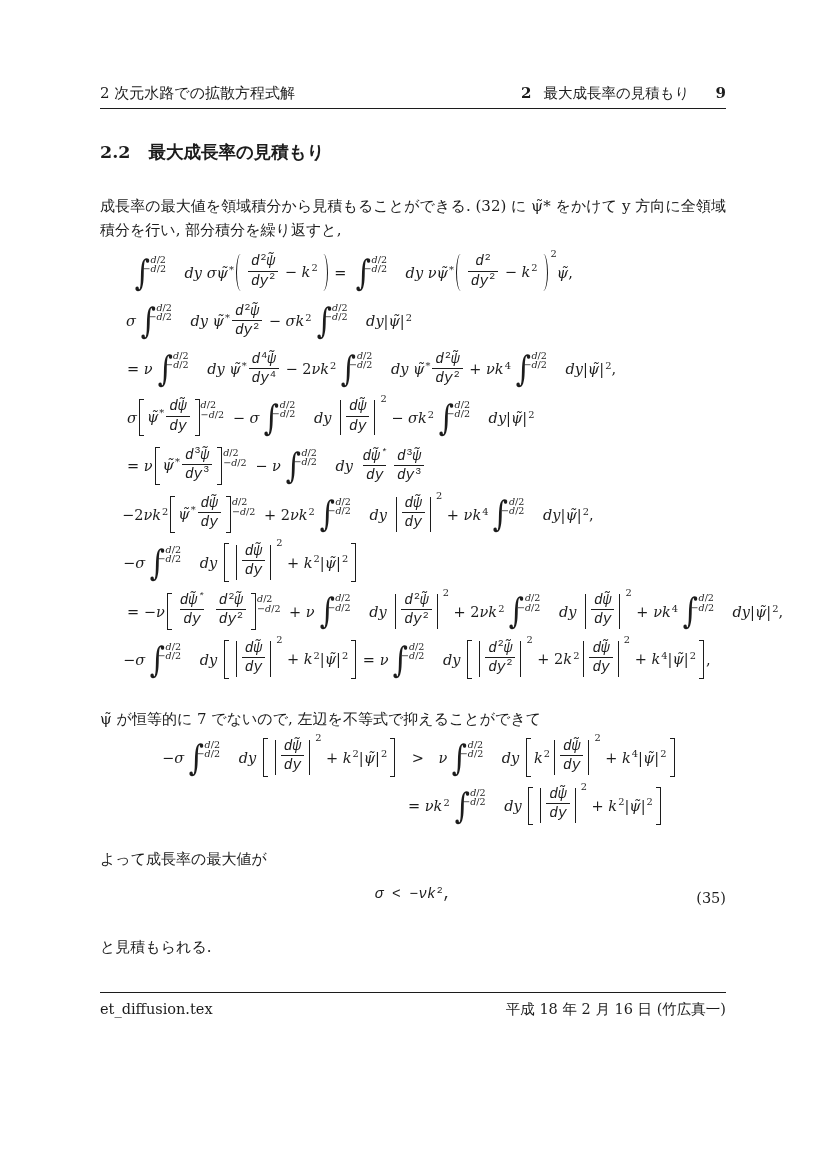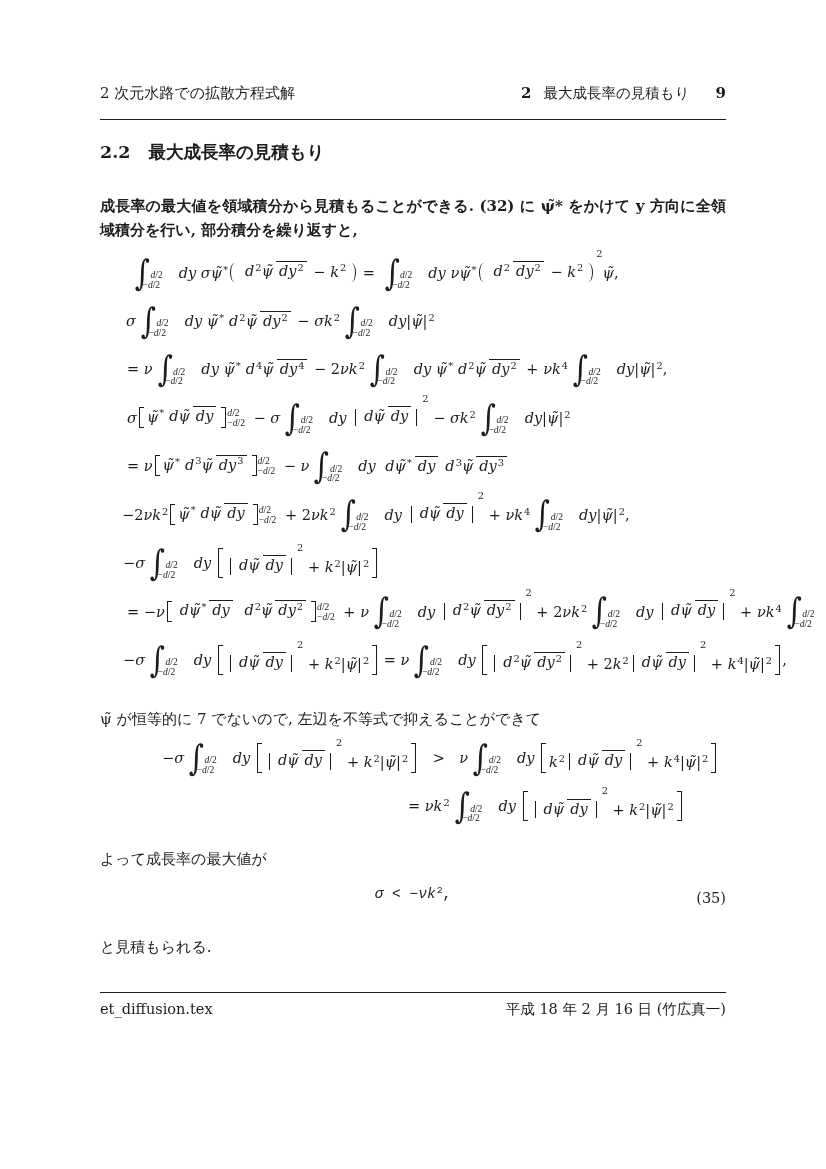--- a/index.html
+++ b/index.html
@@ -10,68 +10,68 @@
     font-family:"DejaVu Serif", serif;
     position:relative;
     overflow:hidden;
   }
   .page { position:absolute; inset:0; }
 
   
   .runhead { position:absolute; top:84px; left:100px; right:100px; }
   .runhead-row {
     display:flex; align-items:baseline;
-    font-size:15px; padding-bottom:16px;
+    font-size:15px; padding-bottom:5px;
     border-bottom:1.8px solid #1c1c1c;
   }
   .runhead-right { margin-left:auto; display:flex; align-items:baseline; }
   .runhead-right .secno { font-weight:bold; margin-right:12px; }
   .runhead-right .sectitle { font-family:"DejaVu Sans", sans-serif; font-size:14.5px; }
   .pagenum { font-weight:bold; margin-left:26px; }
 
   
   .content { position:absolute; top:128px; left:100px; width:626px; }
 
   .sechead { margin-top:12px; font-size:17.5px; font-weight:bold; }
   .sechead .sec-no { font-family:"DejaVu Serif", serif; }
   .sechead .sec-title { font-family:"DejaVu Sans", sans-serif; margin-left:18px; }
 
   .para { font-size:15px; line-height:1.6; text-align:justify; }
-  .para-intro   { margin-top:30px;font-weight:bold; }
+  .para-intro   { margin-top:30px; }
   .para-middle  { margin-top:26px; }
   .para-lead    { margin-top:20px; }
   .para-closing { margin-top:24px; }
 
   
   .eqblock { margin-top:12px; }
   .eqblock-ineq { margin-top:8px; }
   .eq-line { font-size:14.5px; margin:9px 0; white-space:nowrap; line-height:1.05; }
 
   
   .mit { font-style:italic; }
   .mup { font-style:normal; }
   .msup { font-size:0.68em; line-height:0; vertical-align:0.55em; margin-left:1px; font-style:normal; }
   .msup .mit { font-style:italic; }
   .msup.tall { vertical-align:2.15em; }
 
   .mfrac {
-    display:inline-flex; flex-direction:row; align-items:flex-end;
-    vertical-align:middle; position:relative; top:-0.12em; margin:0 2px;
+    display:inline-flex; flex-direction:column; align-items:center;
+    vertical-align:middle; position:relative; top:-0.12em; margin:0 2px;font-family:Liberation Mono, monospace;
   }
   .mfrac .fn, .mfrac .fd { display:block; line-height:1.25; padding:0 3px; text-align:center; }
   .mfrac .fd { border-top:1px solid currentColor; }
 
   .mint {
     display:inline-flex; align-items:stretch; height:2.7em;
     vertical-align:middle; position:relative; top:-0.1em; margin:0 5px 0 3px;
   }
   .mint-g { font-size:2.45em; line-height:1.08; align-self:center; transform:scaleX(0.82); }
   .mlim {
-    display:inline-flex; flex-direction:column; justify-content:flex-end;
-    align-self:stretch; font-size:0.66em; line-height:1;font-family:Liberation Serif, serif;
+    display:inline-flex; flex-direction:column; justify-content:flex-start;
+    align-self:stretch; font-size:0.66em; line-height:1;
   }
   .mlim.int { padding:0.15em 0 0.3em; }
   .mlim.int .u { position:relative; left:-1px; }
   .mlim.int .l { position:relative; left:-9px; }
   .mlim.ev { padding:1px 0 1px 1px; margin-right:2px; }
 
   .mfence {
     display:inline-flex; align-items:center;
     vertical-align:middle; position:relative; top:-0.1em; margin:0 2px;
   }

